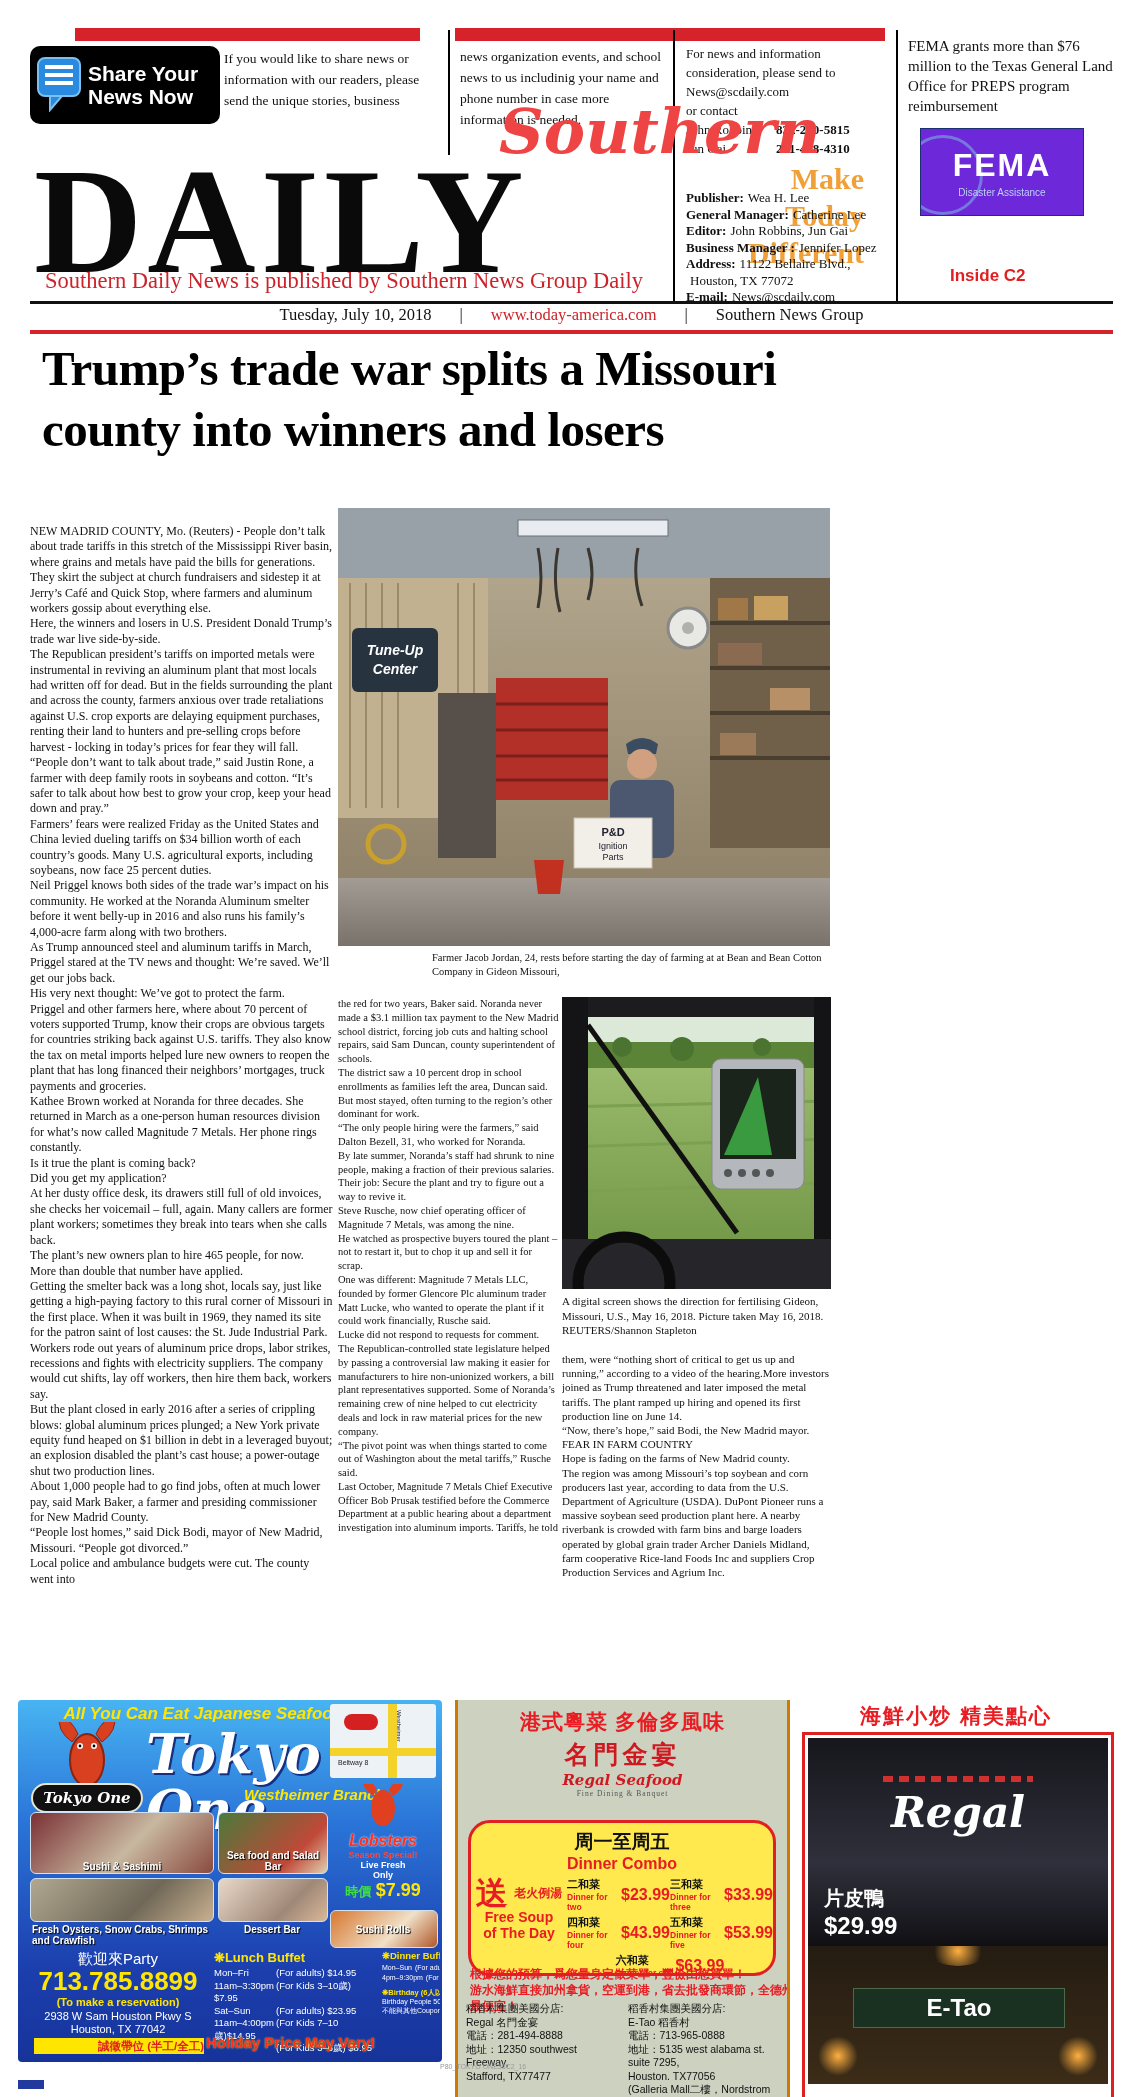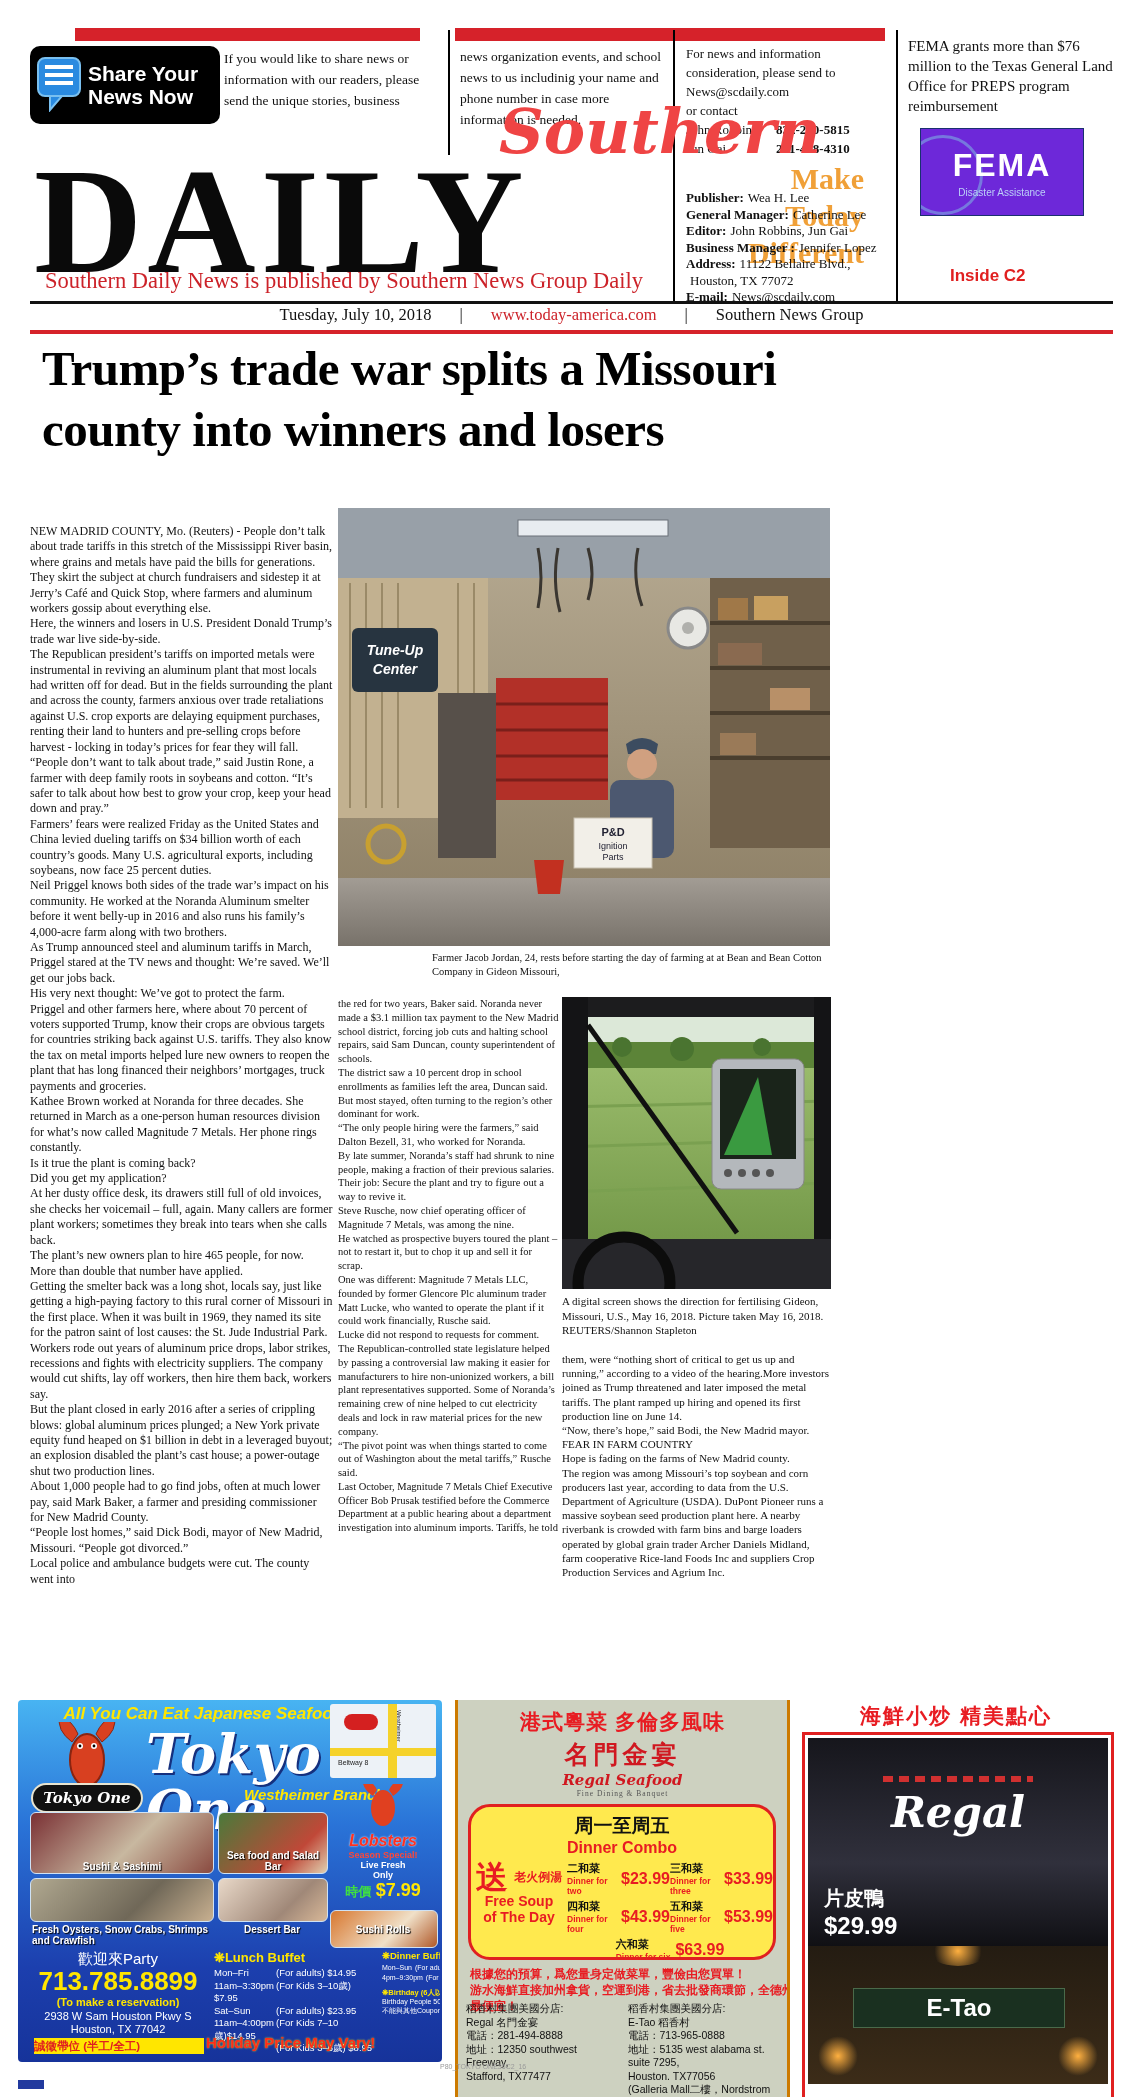--- a/index.html
+++ b/index.html
@@ -93,21 +93,21 @@
   .tk-lob{left:312px;top:84px;width:106px;height:124px;text-align:center;}
   .tk-lob-title{color:#ff3020;font:italic bold 16px "Liberation Sans",sans-serif;text-shadow:0 0 2px #fff;}
   .tk-lob-s1{color:#ff4838;font:bold 9px "Liberation Sans",sans-serif;}
   .tk-lob-s2,.tk-lob-s3{color:#fff;font:bold 9px "Liberation Sans",sans-serif;}
   .tk-lob-price .cn{color:#40e040;font:bold 13px "Liberation Sans",sans-serif;}
   .tk-lob-price .pr{color:#ffe600;font:bold 18px "Liberation Sans",sans-serif;}
   .tk-party{left:14px;top:250px;width:172px;text-align:center;color:#fff;font-size:15px;}
   .tk-phone{left:10px;top:266px;width:180px;text-align:center;color:#ffe600;font:bold 26px/30px "Liberation Sans",sans-serif;}
   .tk-res{left:14px;top:296px;width:172px;text-align:center;color:#ffe600;font:bold 11px "Liberation Sans",sans-serif;}
   .tk-addr{left:14px;top:310px;width:172px;text-align:center;color:#fff;font:11px/13px "Liberation Sans",sans-serif;}
-  .tk-hire{left:16px;top:338px;width:170px;background:#ffe600;color:#e02020;text-align:left;
+  .tk-hire{left:16px;top:338px;width:170px;background:#ffe600;color:#e02020;text-align:right;
            font:bold 11.5px/16px "Liberation Sans",sans-serif;}
   .tk-lunch{left:196px;top:250px;width:160px;color:#fff;}
   .tk-sec-title{color:#ffe600;font:bold 13px "Liberation Sans",sans-serif;margin-bottom:2px;}
   .tk-lunch .drow{font-size:9.5px;line-height:12.5px;}
   .tk-lunch .c0{display:inline-block;width:62px;}
   .tk-holiday{left:188px;top:334px;width:190px;color:#ff2a1a;font:bold 15px "Liberation Sans",sans-serif;
               text-shadow:0 0 2px #ffe600;}
   .tk-dinner{left:364px;top:250px;width:58px;color:#fff;overflow:hidden;}
   .tk-dinner .tk-sec-title{font-size:9.5px;white-space:nowrap;}
   .tk-dinner .drow{font-size:7px;line-height:9.5px;white-space:nowrap;overflow:hidden;}
@@ -119,21 +119,21 @@
   
   .ad-regal{left:455px;top:1700px;width:335px;height:397px;background:#cdd1c0;
             border-left:3px solid #cc7a00;border-right:3px solid #cc7a00;box-sizing:border-box;
             overflow:hidden;font-family:"Liberation Sans",sans-serif;}
   .rg-banner{left:0;top:8px;width:329px;text-align:center;color:#e81c22;
              font:bold 21px "Liberation Sans",sans-serif;letter-spacing:1px;}
   .rg-logo{left:0;top:38px;width:329px;text-align:center;}
   .rg-logo-cn{font:bold 25px "Liberation Serif",serif;color:#d01820;letter-spacing:4px;}
   .rg-logo-en{font:italic bold 15px "DejaVu Serif",serif;color:#d01820;}
   .rg-logo-sub{font:7.5px "Liberation Serif",serif;color:#555;letter-spacing:1px;}
-  .rg-box{left:10px;top:104px;width:308px;height:156px;background:#ffe94e;border:3px solid #e02020;
+  .rg-box{left:10px;top:120px;width:308px;height:156px;background:#ffe94e;border:3px solid #e02020;
           border-radius:22px;box-sizing:border-box;padding-top:6px;}
   .rg-week{text-align:center;color:#111;font:bold 19px "Liberation Sans",sans-serif;}
   .rg-combo-title{text-align:center;color:#e81c22;font:bold 16px "Liberation Sans",sans-serif;}
   .rg-flex{display:flex;margin-top:4px;}
   .rg-free{width:96px;text-align:center;color:#e81c22;font-weight:bold;}
   .rg-free .big{font-size:32px;line-height:32px;display:inline-block;vertical-align:middle;}
   .rg-free .cn{font-size:12px;display:inline-block;vertical-align:middle;margin-left:2px;}
   .rg-free .en{font-size:14px;line-height:16px;}
   .rg-combos{width:206px;display:flex;flex-wrap:wrap;}
   .rg-combos .drow{width:50%;display:grid;grid-template-columns:auto auto;column-gap:5px;

